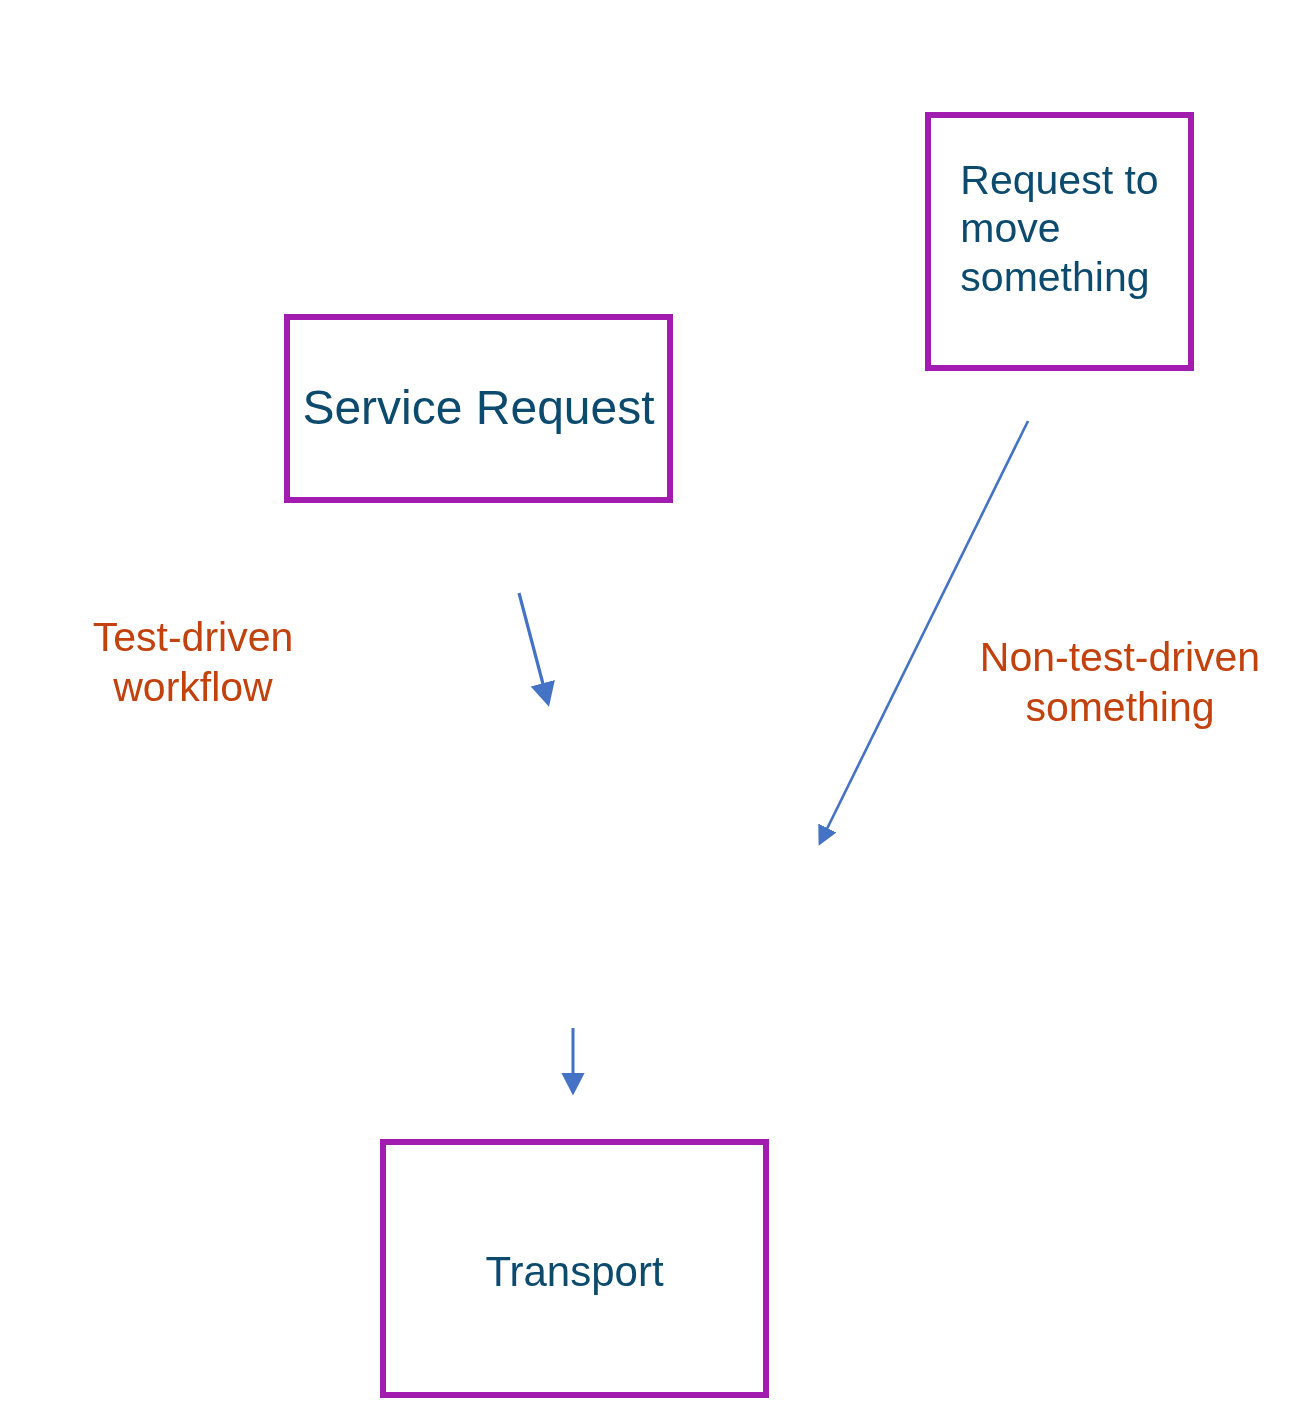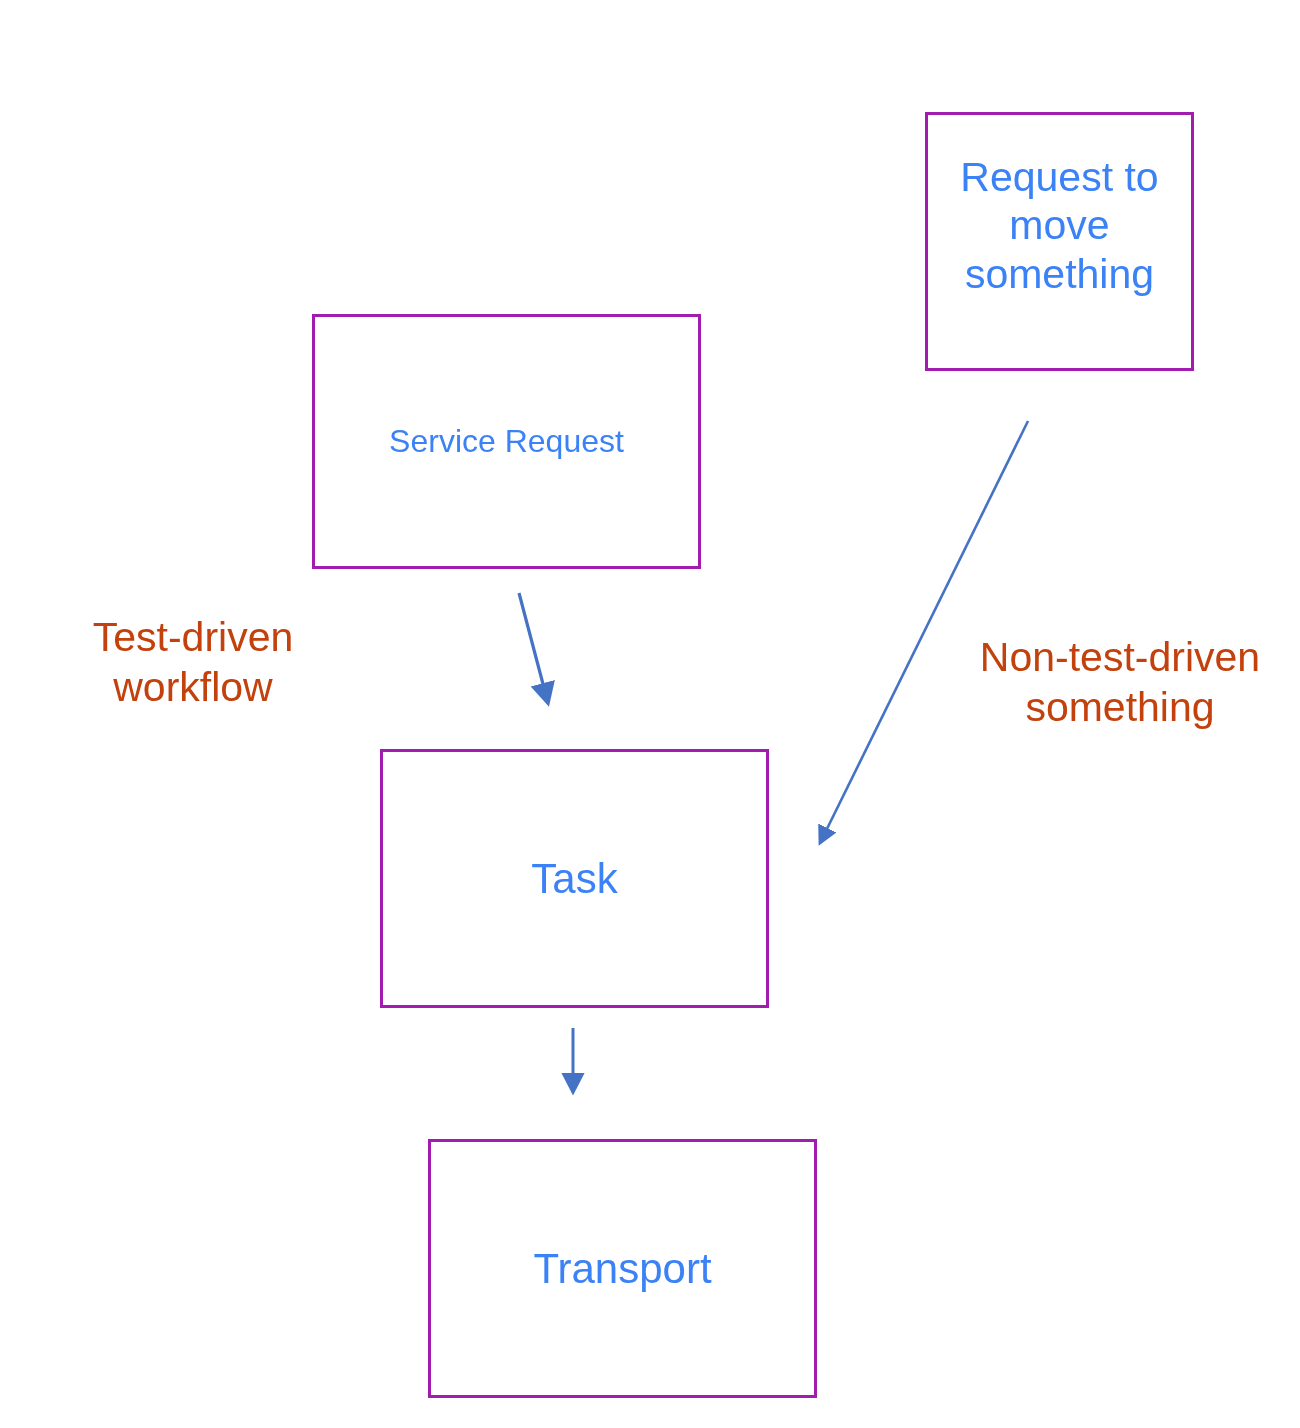--- a/index.html
+++ b/index.html
@@ -16,63 +16,61 @@
     position: relative;
     width: 1300px;
     height: 1428px;
     background: #ffffff;
     overflow: hidden;
   }
   .node {
     position: absolute;
     box-sizing: border-box;
     background: #ffffff;
-    border: 3px solid #a21caf;
+    border: 6px solid #a21caf;
     display: flex;
     align-items: center;
     justify-content: center;
-    text-align: center;
-    color: #3b82f6;
+    text-align: left;
+    color: #0c4a6e;
     line-height: 1.18;
     white-space: pre-line;
   }
   
   #node-request-move {
     left: 925px;
     top: 112px;
     width: 269px;
     height: 259px;
     font-size: 41px;
     align-items: flex-start;
     padding-top: 38px;
   }
   #node-service-request {
     left: 284px;
     top: 314px;
     width: 389px;
-    height: 255px;
-    font-size: 32px;
-    margin-left: 28px;
+    height: 189px;
+    font-size: 48px;
   }
   #node-task {
     left: 380px;
     top: 749px;
     width: 389px;
     height: 259px;
     font-size: 42px;
   }
   #node-transport {
     left: 380px;
     top: 1139px;
     width: 389px;
     height: 259px;
     font-size: 42px;
     align-items: flex-start;
     padding-top: 102px;
-    margin-left: 48px;
   }
   .edge-label {
     position: absolute;
     color: #c2410c;
     font-size: 41px;
     line-height: 1.22;
     text-align: center;
     white-space: pre-line;
   }
   #label-test-driven {
@@ -115,21 +113,20 @@
 
     <line x1="573" y1="1028" x2="573" y2="1092" stroke="#4472C4" stroke-width="3" marker-end="url(#ah-down)"></line>
   </svg>
 
   <div class="node" id="node-request-move">Request to
 move
 something</div>
 
   <div class="node" id="node-service-request">Service Request</div>
 
-  <div class="node" id="node-task">Task</div>
 
   <div class="node" id="node-transport">Transport</div>
 
   <div class="edge-label" id="label-test-driven">Test-driven
 workflow</div>
 
   <div class="edge-label" id="label-non-test-driven">Non-test-driven
 something</div>
 
 </div>

